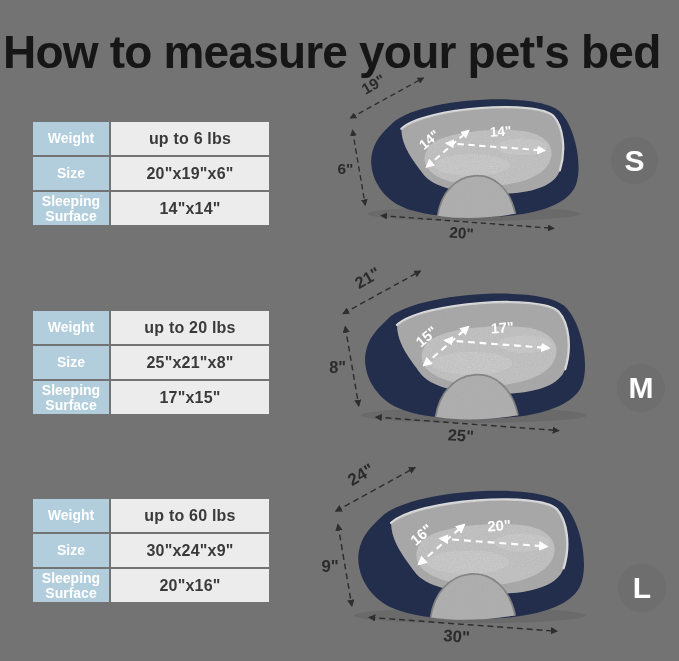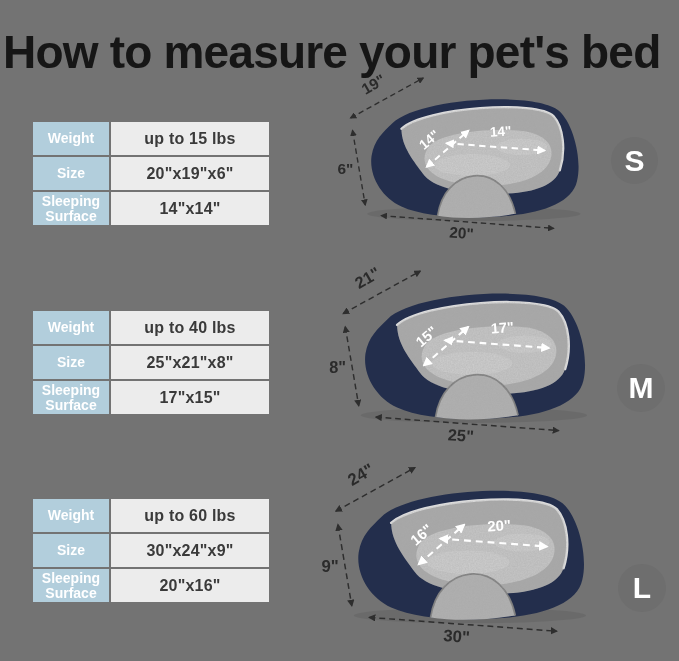--- a/index.html
+++ b/index.html
@@ -68,21 +68,21 @@
 </svg>
 
 <div class="canvas">
 
   <h1 class="title">How to measure your pet's bed</h1>
 
   <table class="spec-table t-s">
     <tbody>
         <tr>
       <th>Weight</th>
-      <td>up to 15 lbs</td>
+      <td>up to 6 lbs</td>
     </tr>
     <tr>
       <th>Size</th>
       <td>20"x19"x6"</td>
     </tr>
     <tr>
       <th>Sleeping Surface</th>
       <td>14"x14"</td>
     </tr>
   </tbody>
@@ -112,21 +112,21 @@
       <text class="wtext" transform="translate(182,84) rotate(-4)">14"</text>
     </g>
   </svg>
 
   <div class="badge b-s">S</div>
 
   <table class="spec-table t-m">
     <tbody>
         <tr>
       <th>Weight</th>
-      <td>up to 40 lbs</td>
+      <td>up to 20 lbs</td>
     </tr>
     <tr>
       <th>Size</th>
       <td>25"x21"x8"</td>
     </tr>
     <tr>
       <th>Sleeping Surface</th>
       <td>17"x15"</td>
     </tr>
   </tbody>

